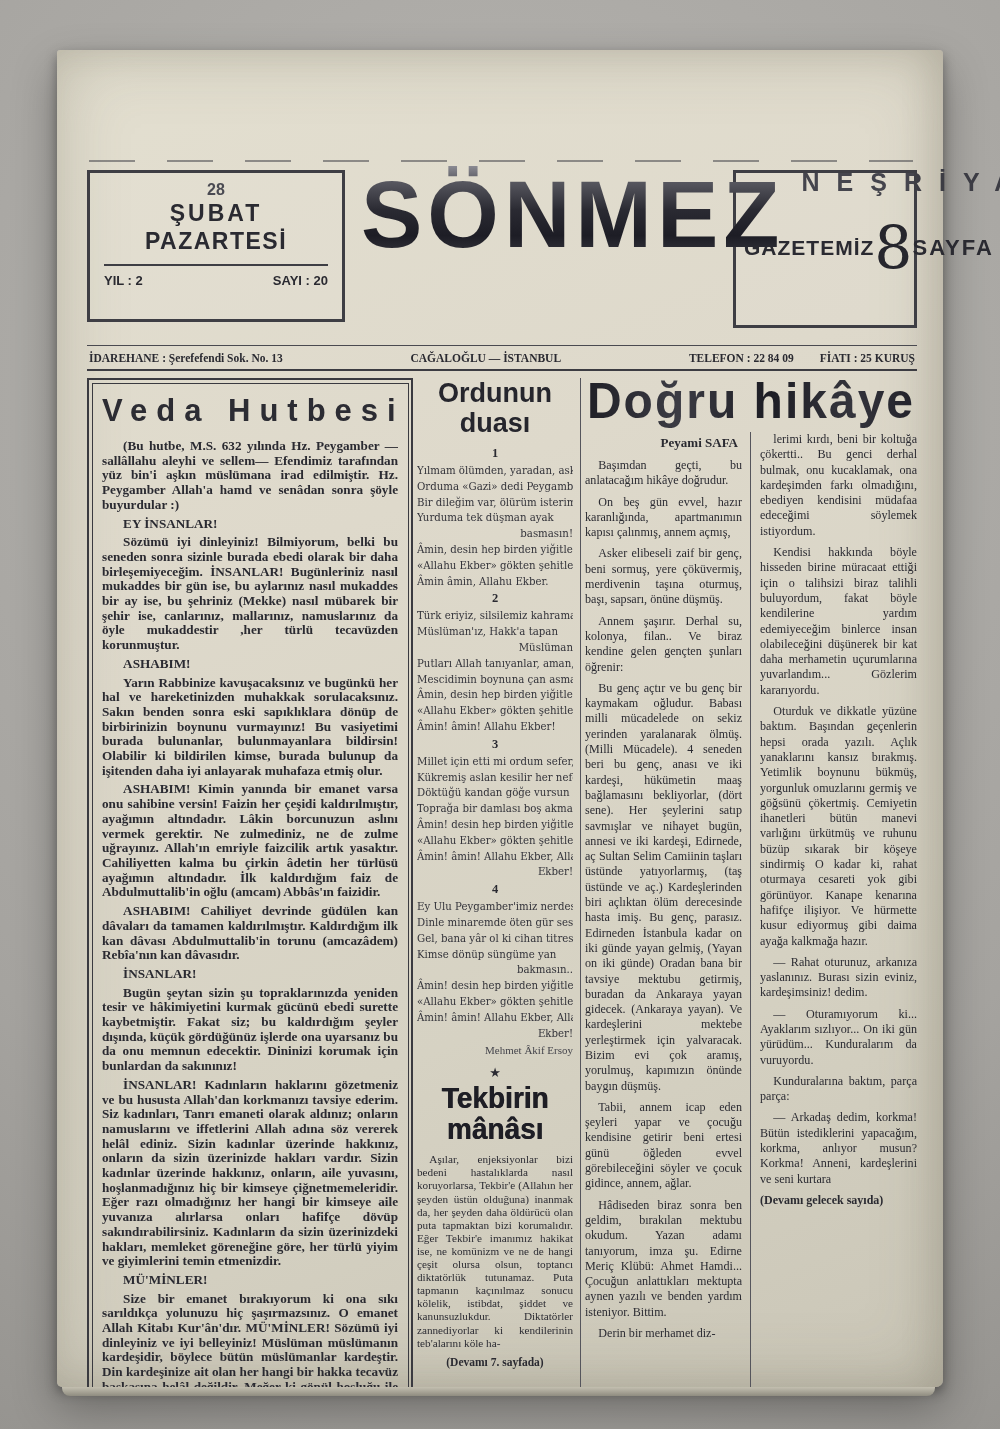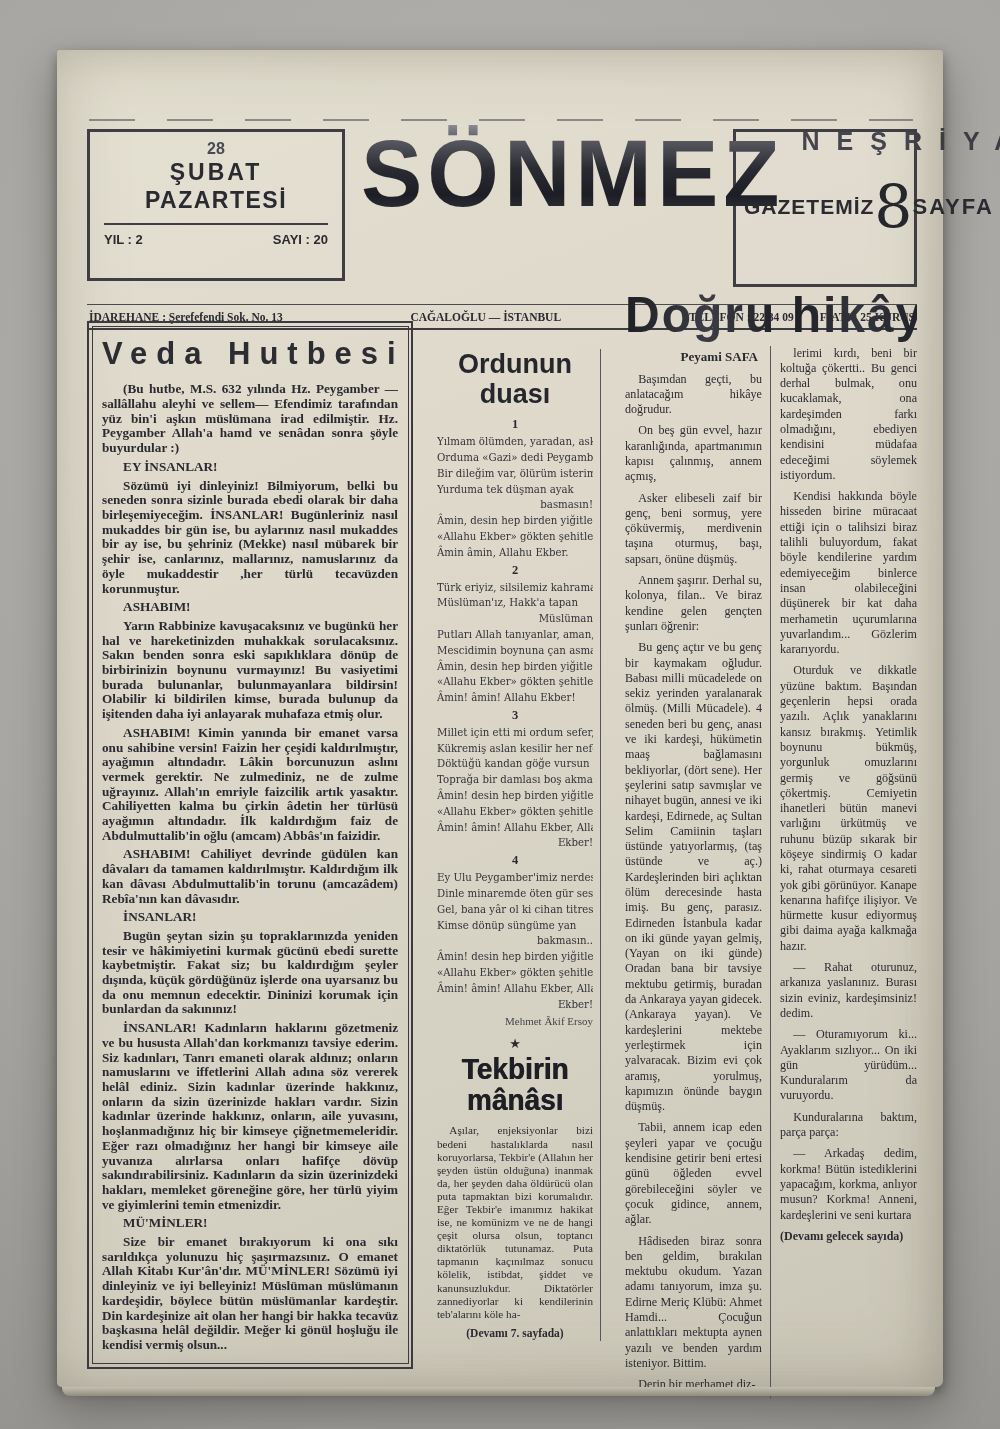--- a/index.html
+++ b/index.html
@@ -12,21 +12,21 @@
     position:absolute;left:57px;top:50px;width:886px;height:1337px;
     background:linear-gradient(158deg,#e3dfd0 0%,#ded9cb 35%,#d6d2c3 68%,#cac6b7 100%);
     box-shadow:0 5px 12px rgba(0,0,0,.35), 0 20px 45px rgba(0,0,0,.32);
     border-radius:3px 4px 7px 5px;
   }
   .paper::before{content:"";position:absolute;inset:0;pointer-events:none;
     box-shadow:inset 0 0 70px rgba(95,90,72,.28), inset -14px 0 30px rgba(95,90,72,.12);
     border-radius:inherit;}
   .paper::after{content:"";position:absolute;left:5px;right:8px;bottom:-9px;height:9px;
     background:linear-gradient(#c3bfb0,#8f8c80);border-radius:0 0 8px 8px;}
-  .paper-inner{position:absolute;inset:0;padding:69px 26px 0 30px;box-sizing:border-box;color:#2a2a31;}
+  .paper-inner{position:absolute;inset:0;padding:69px 26px 0 30px;box-sizing:border-box;color:#2a2a31;margin-top:41px;}
 
   
   .toprule{height:2px;margin:0 4px 8px 2px;opacity:.55;
     background:repeating-linear-gradient(90deg,#46464c 0 46px,transparent 46px 78px);}
   .masthead{display:flex;align-items:flex-start;gap:16px;height:166px;}
   .frame{border:3px solid #3e3e44;box-sizing:border-box;background:rgba(255,255,255,.05);}
   .date-box{width:258px;height:152px;display:flex;flex-direction:column;align-items:center;padding:7px 14px 7px;}
   .date-day{font:700 16px/20px "Liberation Sans",sans-serif;color:#4a4a52;}
   .date-month{font:700 23px/27px "Liberation Sans",sans-serif;letter-spacing:3px;}
   .date-weekday{font:700 23px/28px "Liberation Sans",sans-serif;letter-spacing:1.5px;}
@@ -45,21 +45,21 @@
   .pages-box{width:184px;height:158px;display:flex;flex-direction:row;align-items:center;justify-content:space-between;padding:10px 8px 12px;}
   .pages-top{font:700 21px/24px "Liberation Sans",sans-serif;letter-spacing:1px;}
   .pages-number{font:400 60px/58px "DejaVu Serif",serif;color:#26262d;}
   .pages-bottom{font:700 22px/24px "Liberation Sans",sans-serif;letter-spacing:2px;}
   .info-row{display:flex;justify-content:space-between;align-items:center;gap:22px;
     border-top:1.5px solid #4a4a50;border-bottom:2.5px solid #3c3c42;
     margin-top:9px;padding:5px 2px 4px;font:700 11.5px/14px "Liberation Serif",serif;}
   .info-right{display:flex;gap:26px;}
 
   
-  .columns{display:flex;gap:24px;margin-top:7px;height:1016px;align-items:center;}
+  .columns{display:flex;gap:4px;margin-top:7px;height:1016px;}
   .veda{width:326px;flex:none;border:2.5px solid #3a3a40;position:relative;padding:10px 13px;box-sizing:border-box;overflow:hidden;}
   .veda .inner-frame{position:absolute;inset:2.5px;border:1px solid #3a3a40;pointer-events:none;}
   .veda-title{font:700 31px/38px "Liberation Sans",sans-serif;letter-spacing:9px;text-align:center;color:#2c2c33;margin:2px 0 9px;white-space:nowrap;}
   .veda p.para{font:700 13.2px/14.7px "Liberation Serif",serif;text-align:justify;text-indent:1.6em;margin:0 0 4px;color:#2a2a31;}
   .veda p.para.subhead{text-align:left;}
 
   .middle{width:164px;flex:none;box-sizing:border-box;padding-right:7px;border-right:1px solid #55555c;overflow:hidden;}
   .dua-title{font:700 27px/30px "Liberation Sans",sans-serif;text-align:center;color:#26262d;margin:0 0 7px;}
   .stanza-num{text-align:center;font:700 12.5px/17px "Liberation Serif",serif;margin:1px 0;}
   .poem-line{font:400 10.2px/15.8px "DejaVu Serif",serif;margin:0;color:#33333a;white-space:nowrap;overflow:hidden;}

